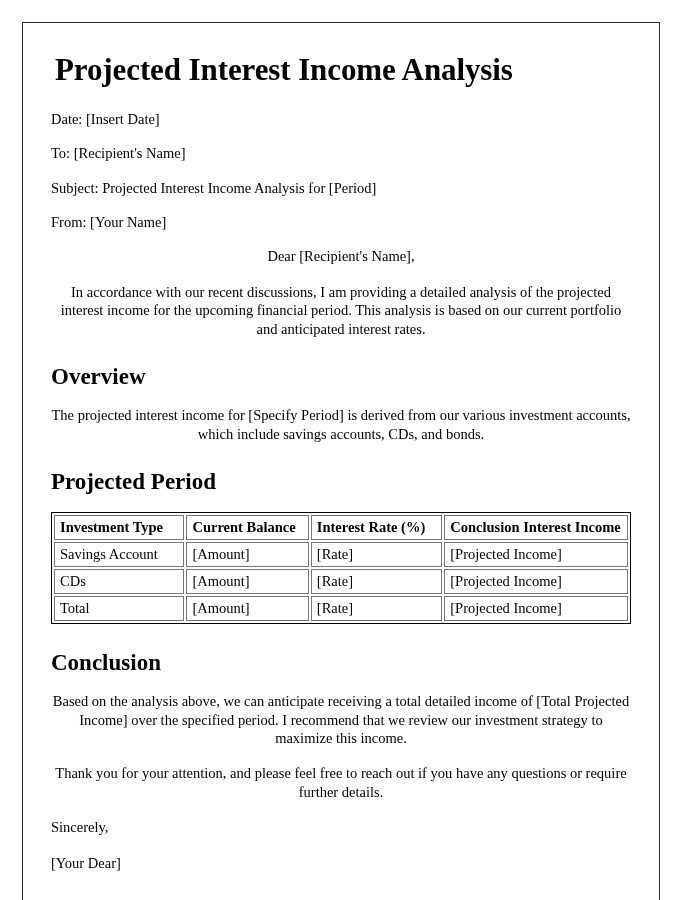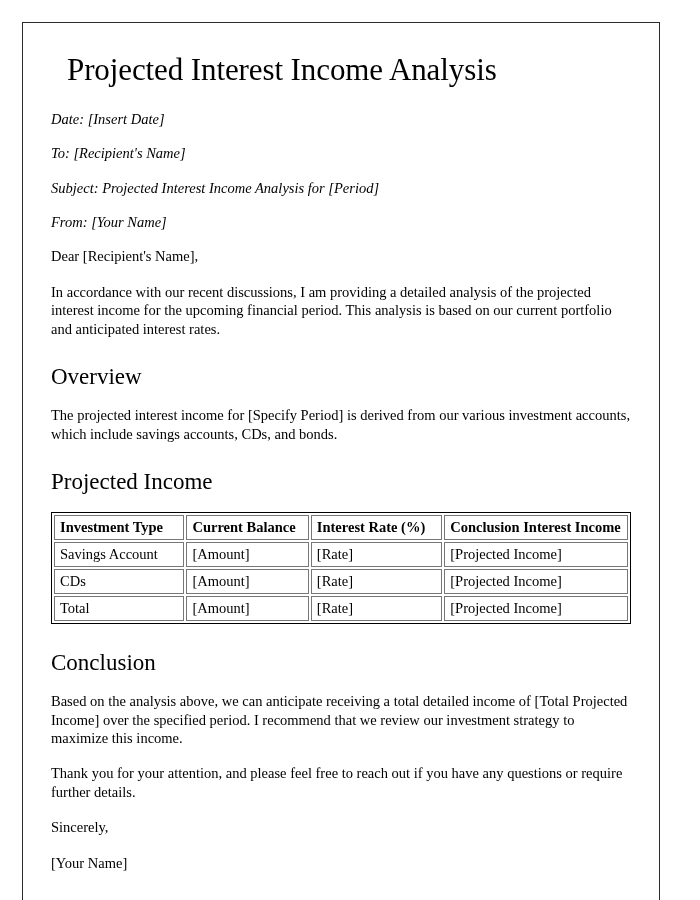--- a/index.html
+++ b/index.html
@@ -28,44 +28,43 @@
     background: #ffffff;
     padding: 26px 26px 0 26px;
   }
   .doc {
     padding: 0 2px;
   }
 
   
   .doc-title {
     font-size: 31px;
-    font-weight: normal;
+    font-weight: bold;
     line-height: 1.12;
-    margin: 4px 0 22px 16px;
+    margin: 4px 0 22px 4px;
     letter-spacing: -0.1px;
   }
   .section-heading {
     font-size: 23px;
-    font-weight: normal;
+    font-weight: bold;
     line-height: 1.15;
     margin: 26px 0 16px 0;
   }
 
   
   p.para {
     font-size: 14.5px;
     line-height: 18.4px;
     margin: 0 0 17px 0;
-    text-align: left;
+    text-align: center;
   }
   p.meta {
     font-size: 14.5px;
     line-height: 18.4px;
     margin: 0 0 16px 0;
-    font-style: italic;
   }
   p.sig {
     font-size: 14.5px;
     line-height: 18.4px;
     margin: 0 0 17px 0;
   }
 
   
   table.figures {
     border-collapse: separate;
@@ -108,21 +107,21 @@
     <p class="meta">Subject: Projected Interest Income Analysis for [Period]</p>
     <p class="meta">From: [Your Name]</p>
 
     <p class="para">Dear [Recipient's Name],</p>
 
     <p class="para">In accordance with our recent discussions, I am providing a detailed analysis of the projected interest income for the upcoming financial period. This analysis is based on our current portfolio and anticipated interest rates.</p>
 
     <h2 class="section-heading">Overview</h2>
     <p class="para">The projected interest income for [Specify Period] is derived from our various investment accounts, which include savings accounts, CDs, and bonds.</p>
 
-    <h2 class="section-heading">Projected Income</h2>
+    <h2 class="section-heading">Projected Period</h2>
 
     <table class="figures">
       <thead>
         <tr>
           <th class="c-type">Investment Type</th>
           <th class="c-bal">Current Balance</th>
           <th class="c-rate">Interest Rate (%)</th>
           <th class="c-income">Conclusion Interest Income</th>
         </tr>
       </thead>
@@ -146,16 +145,16 @@
           <td>[Projected Income]</td>
         </tr>
       </tbody>
     </table>
 
     <h2 class="section-heading">Conclusion</h2>
     <p class="para">Based on the analysis above, we can anticipate receiving a total detailed income of [Total Projected Income] over the specified period. I recommend that we review our investment strategy to maximize this income.</p>
     <p class="para">Thank you for your attention, and please feel free to reach out if you have any questions or require further details.</p>
 
     <p class="sig">Sincerely,</p>
-    <p class="sig">[Your Name]</p>
+    <p class="sig">[Your Dear]</p>
 
   </div>
 </div>
 
 </body></html>

